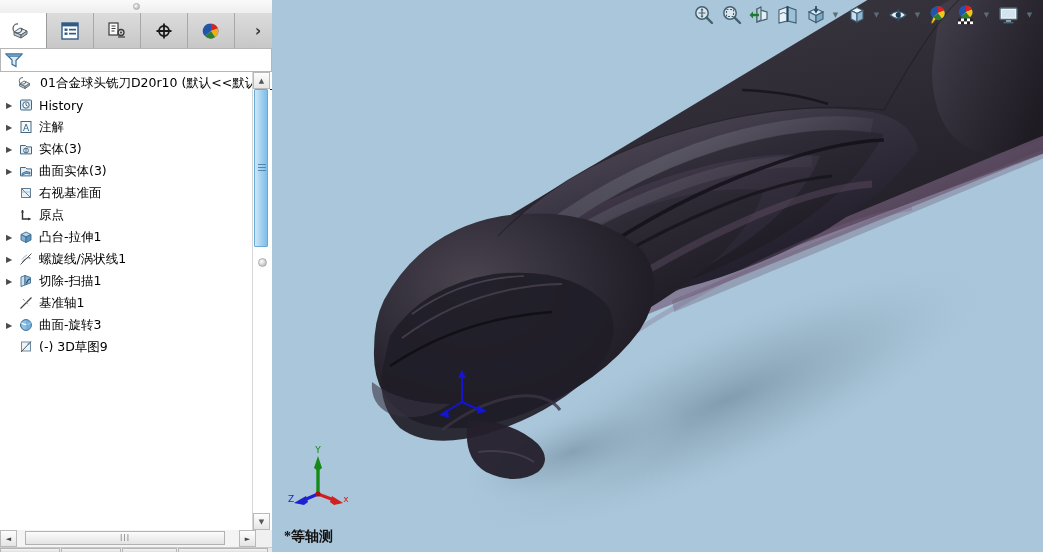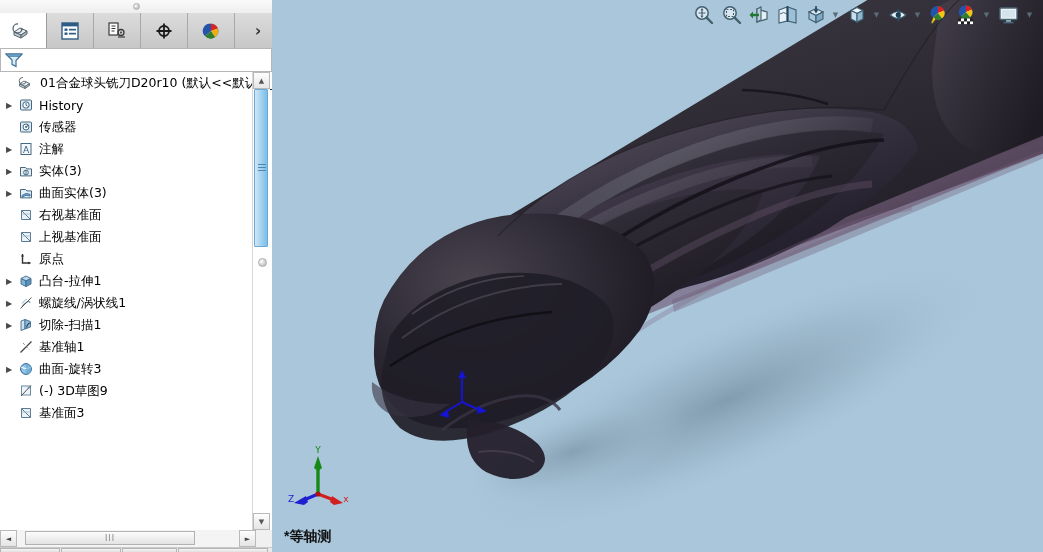--- a/index.html
+++ b/index.html
@@ -98,21 +98,21 @@
     position:absolute;left:0;top:530px;width:256px;height:17px;
     background:#f0f0f0;display:flex;align-items:center;
   }
   .hscroll .ab{
     width:17px;height:17px;background:linear-gradient(#fdfdfd,#e4e4e4);
     border:1px solid #b9b9b9;box-sizing:border-box;
     display:flex;align-items:center;justify-content:center;font-size:7px;color:#444;
   }
   .hscroll .htrack{flex:1;height:17px;position:relative;background:#f4f4f4;}
   .hscroll .hthumb{
-    position:absolute;left:8px;top:1px;height:14px;width:170px;
+    position:absolute;left:8px;top:1px;height:14px;width:200px;
     background:linear-gradient(#fcfcfc,#e3e3e3);
     border:1px solid #b2b2b2;box-sizing:border-box;
     display:flex;align-items:center;justify-content:center;color:#888;font-size:8px;letter-spacing:1px;
   }
   .panel-sep{
     position:absolute;left:0;top:547px;width:272px;height:5px;background:#e9e9e9;
     border-top:1px solid #c9c9c9;
   }
   .bottom-tabs{
     position:absolute;left:0;top:548px;width:272px;height:4px;
@@ -136,21 +136,21 @@
   .tb-caret{
     width:11px;display:flex;align-items:center;justify-content:center;
     color:#5a6c78;font-size:7px;margin-right:2px;
   }
 
   .model{position:absolute;left:0;top:0;width:771px;height:552px;}
   .triad{position:absolute;left:14px;top:444px;width:66px;height:62px;}
   .view-label{
     position:absolute;left:12px;top:528px;
     font-size:14px;font-weight:bold;color:#111;letter-spacing:0px;
-    font-family:Liberation Sans, sans-serif;
+    font-family:Liberation Serif, serif;
   }
 </style>
 </head>
 <body>
 
 <div class="app">
 
   <div class="left-panel">
 
     <div class="h-splitter">
@@ -233,32 +233,20 @@
           <span class="ic">
             <svg width="16" height="16" viewBox="0 0 16 16">
               <rect x="2.5" y="3" width="11" height="10" rx="1" fill="#dceaf5" stroke="#46687f" stroke-width="1"></rect>
               <circle cx="8" cy="8" r="3.2" fill="#f6fafd" stroke="#46687f" stroke-width="1"></circle>
               <path d="M8 6 v2.2 l1.6 1" stroke="#46687f" stroke-width="1" fill="none"></path>
             </svg>
           </span>
           <span class="lbl">History</span>
         </div>
 
-        <div class="node">
-          <span class="arrow empty">▶</span>
-          <span class="ic">
-            <svg width="16" height="16" viewBox="0 0 16 16">
-              <rect x="2.5" y="3" width="11" height="10" rx="1" fill="#dceaf5" stroke="#46687f" stroke-width="1"></rect>
-              <circle cx="8" cy="8" r="3" fill="#f6fafd" stroke="#46687f" stroke-width="1"></circle>
-              <path d="M8 8 l2 -1.6" stroke="#46687f" stroke-width="1.1"></path>
-              <circle cx="8" cy="8" r="0.9" fill="#46687f"></circle>
-            </svg>
-          </span>
-          <span class="lbl">传感器</span>
-        </div>
 
         <div class="node">
           <span class="arrow">▶</span>
           <span class="ic">
             <svg width="16" height="16" viewBox="0 0 16 16">
               <rect x="3" y="2.5" width="10" height="11" fill="#f4f8fb" stroke="#46687f" stroke-width="1"></rect>
               <text x="8" y="11.5" font-size="9" text-anchor="middle" fill="#2f5c86" font-family="DejaVu Sans">A</text>
             </svg>
           </span>
           <span class="lbl">注解</span>
@@ -293,31 +281,20 @@
           <span class="ic">
             <svg width="16" height="16" viewBox="0 0 16 16">
               <path d="M3.5 3.5 L12.5 3.5 L12.5 12.5 L3.5 12.5 Z" fill="#eaf1f7" stroke="#5b7c94" stroke-width="1"></path>
               <path d="M3.5 3.5 L12.5 12.5" stroke="#5b7c94" stroke-width="1"></path>
               <path d="M3.5 7 L12.5 7" stroke="#9fb6c6" stroke-width="0.8"></path>
             </svg>
           </span>
           <span class="lbl">右视基准面</span>
         </div>
 
-        <div class="node">
-          <span class="arrow empty">▶</span>
-          <span class="ic">
-            <svg width="16" height="16" viewBox="0 0 16 16">
-              <path d="M3.5 3.5 L12.5 3.5 L12.5 12.5 L3.5 12.5 Z" fill="#eaf1f7" stroke="#5b7c94" stroke-width="1"></path>
-              <path d="M3.5 3.5 L12.5 12.5" stroke="#5b7c94" stroke-width="1"></path>
-              <path d="M3.5 7 L12.5 7" stroke="#9fb6c6" stroke-width="0.8"></path>
-            </svg>
-          </span>
-          <span class="lbl">上视基准面</span>
-        </div>
 
 
         <div class="node">
           <span class="arrow empty">▶</span>
           <span class="ic">
             <svg width="16" height="16" viewBox="0 0 16 16">
               <path d="M4.5 3 v9 h8" stroke="#333" stroke-width="1.4" fill="none"></path>
               <path d="M4.5 3 l-1.5 2.4 h3 z" fill="#333"></path>
               <path d="M12.5 12 l-2.4 -1.5 v3 z" fill="#333"></path>
             </svg>
@@ -392,31 +369,20 @@
             <svg width="16" height="16" viewBox="0 0 16 16">
               <rect x="3.5" y="3" width="9" height="9" fill="#eef3f8" stroke="#6b8ca3" stroke-width="1"></rect>
               <path d="M3 13 L13 2.5" stroke="#555" stroke-width="1"></path>
               <circle cx="10.5" cy="5" r="1" fill="#6b8ca3"></circle>
             </svg>
           </span>
           <span class="lbl">(-) 3D草图9</span>
         </div>
 
 
-        <div class="node">
-          <span class="arrow empty">▶</span>
-          <span class="ic">
-            <svg width="16" height="16" viewBox="0 0 16 16">
-              <path d="M3.5 3.5 L12.5 3.5 L12.5 12.5 L3.5 12.5 Z" fill="#eaf1f7" stroke="#5b7c94" stroke-width="1"></path>
-              <path d="M3.5 3.5 L12.5 12.5" stroke="#5b7c94" stroke-width="1"></path>
-              <path d="M3.5 7 L12.5 7" stroke="#9fb6c6" stroke-width="0.8"></path>
-            </svg>
-          </span>
-          <span class="lbl">基准面3</span>
-        </div>
 
       </div>
     </div>
 
     <div class="vscroll">
       <div class="btn up">▲</div>
       <div class="track">
         <div class="thumb">
           <div class="lines">
             <i></i>

